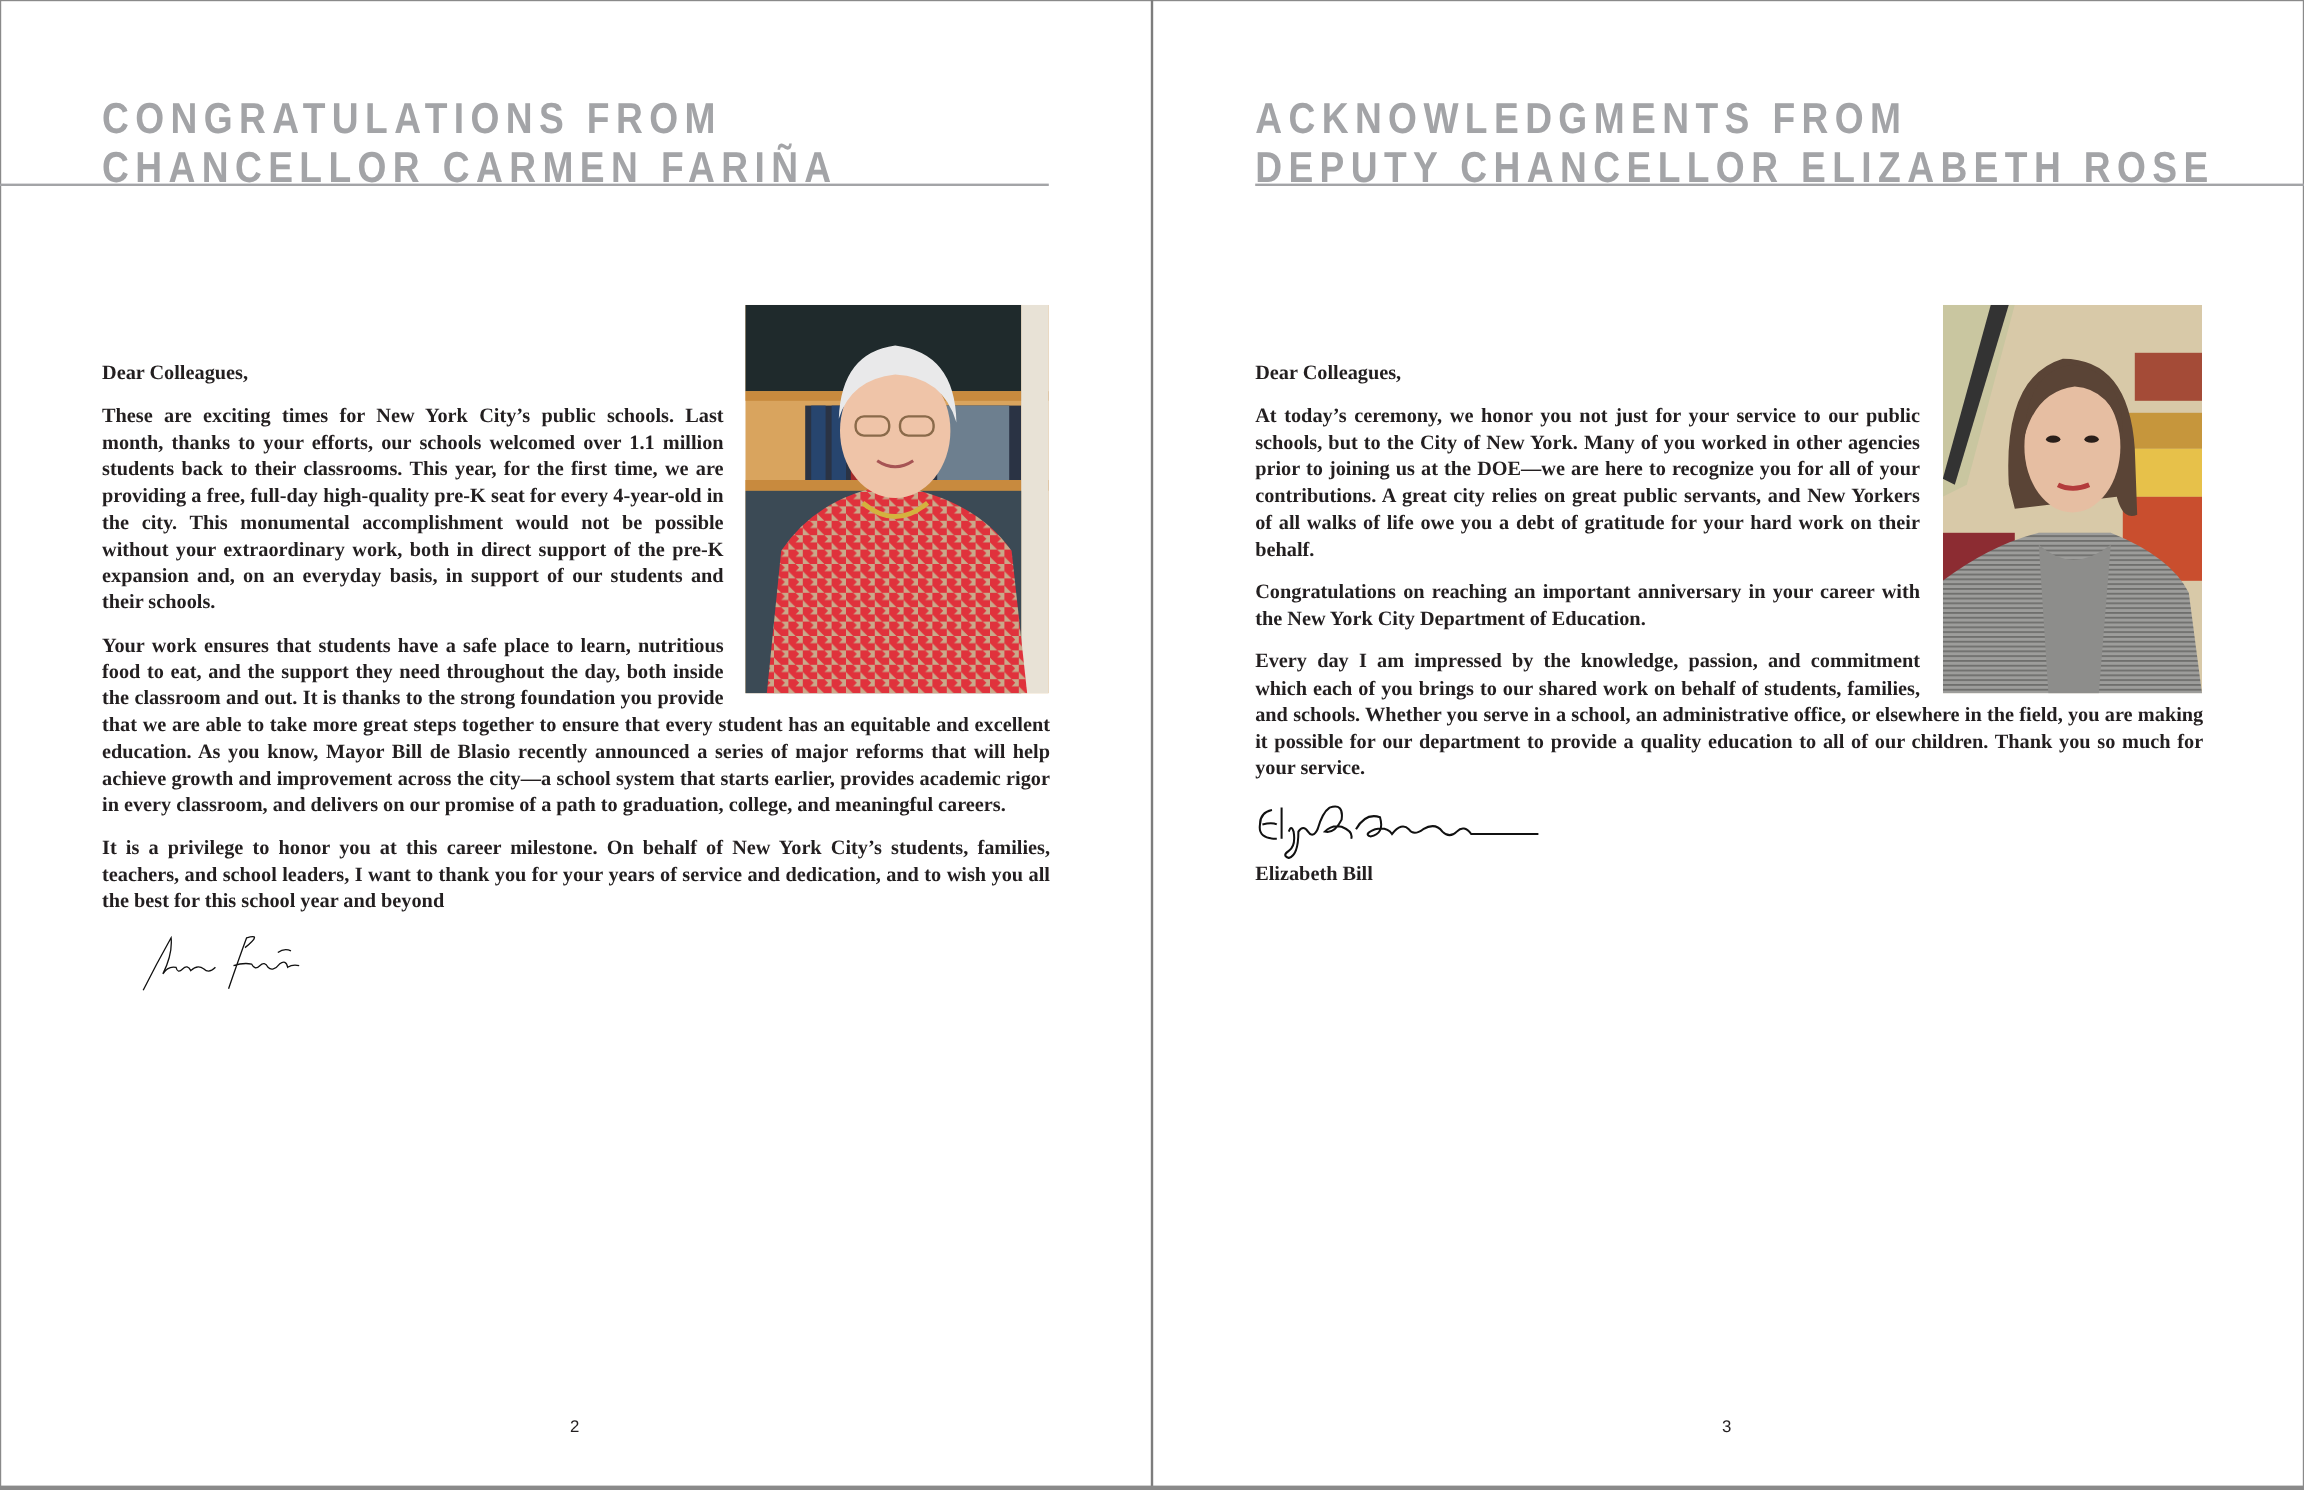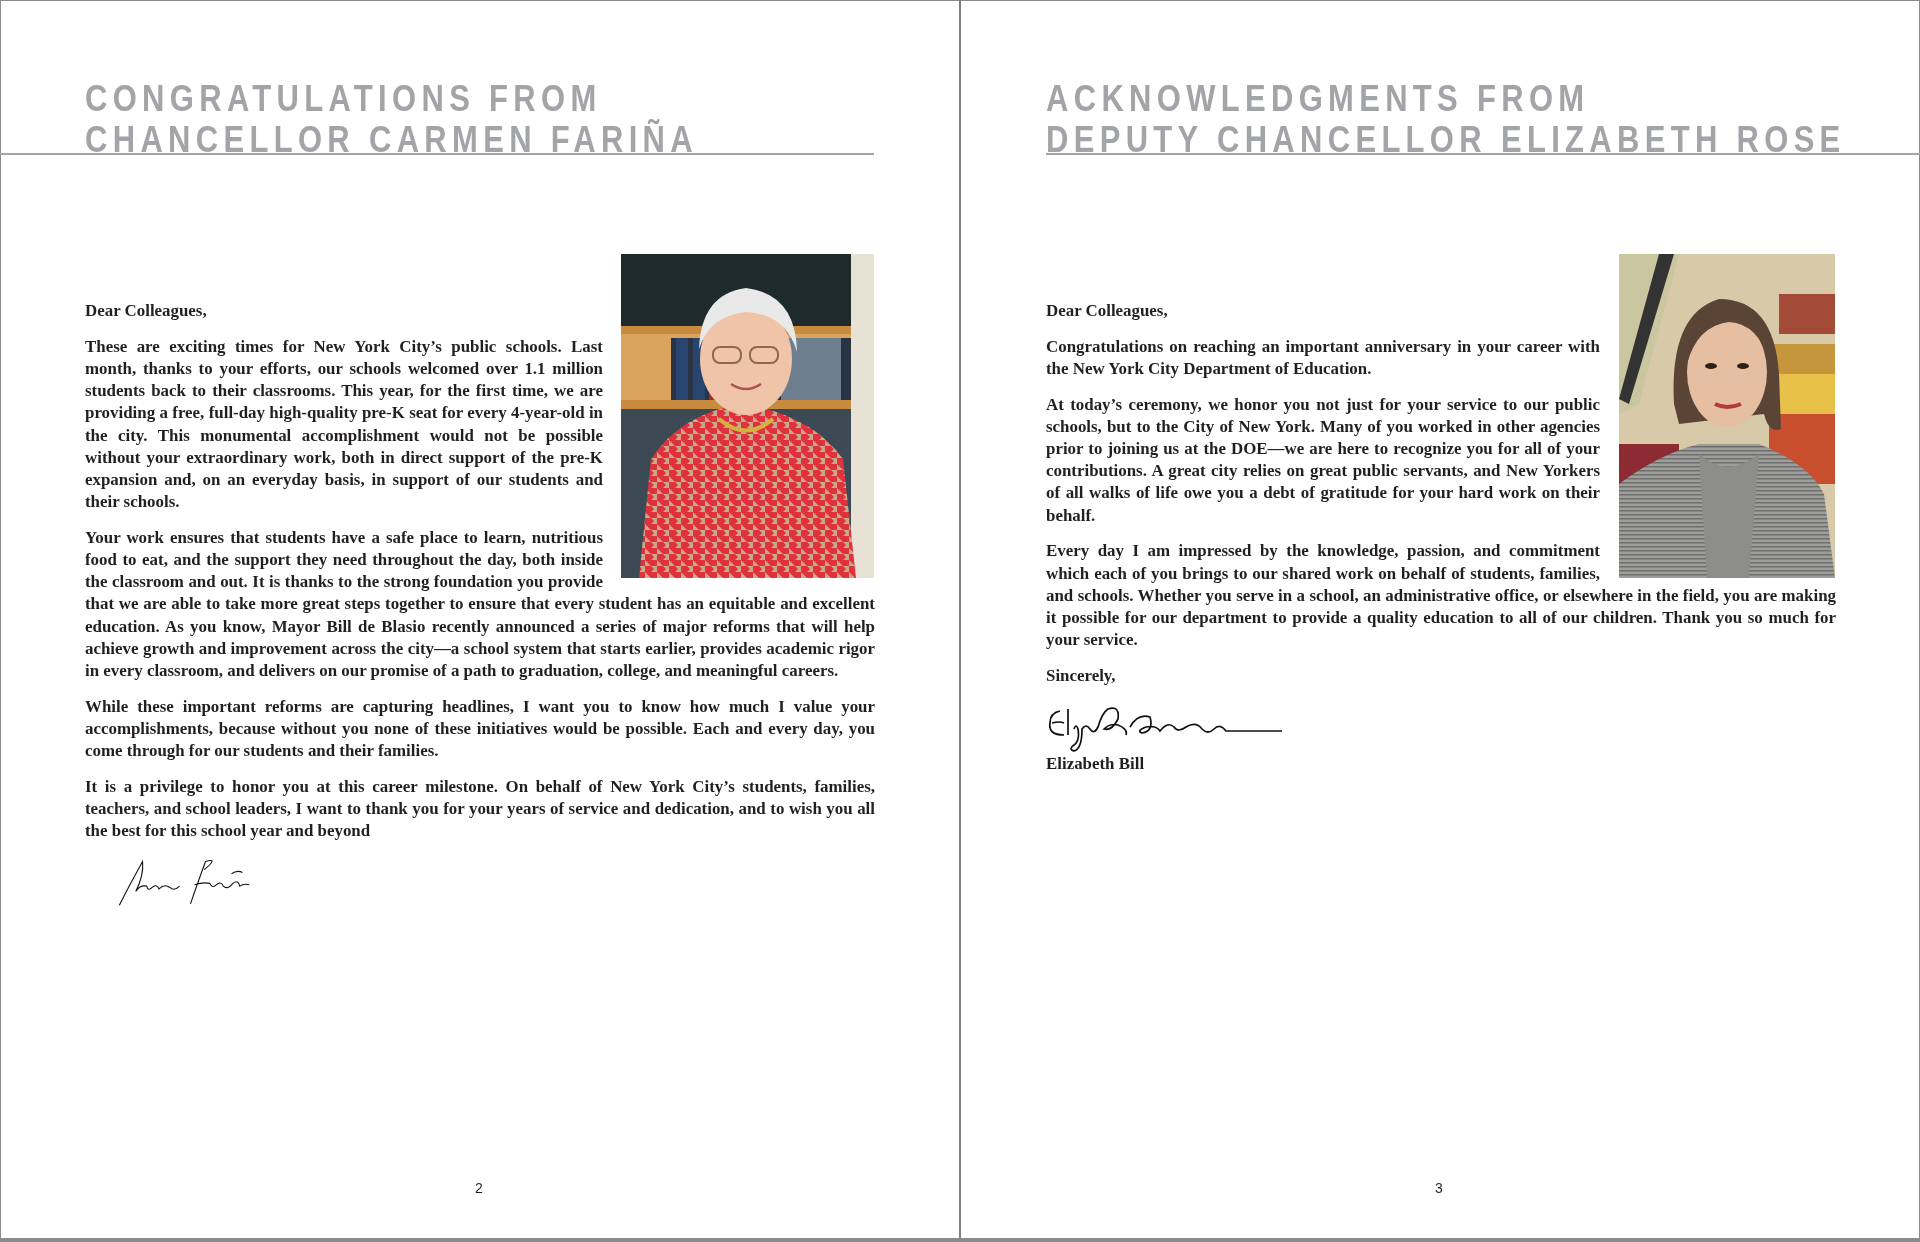--- a/index.html
+++ b/index.html
@@ -73,21 +73,20 @@
       <rect x="129" y="93" width="28" height="16" rx="7" fill="none" stroke="#8a6a4a" stroke-width="2"></rect>
       <path d="M110 130 Q125 140 140 130" stroke="#a65454" stroke-width="2.5" fill="none"></path>
     </svg>
   </div>
 
   <div class="body-text">
     <div class="float-spacer"></div>
     <p>Dear Colleagues,</p>
     <p>These are exciting times for New York City’s public schools. Last month, thanks to your efforts, our schools welcomed over 1.1 million students back to their classrooms. This year, for the first time, we are providing a free, full-day high-quality pre-K seat for every 4-year-old in the city. This monumental accomplishment would not be possible without your extraordinary work, both in direct support of the pre-K expansion and, on an everyday basis, in support of our students and their schools.</p>
     <p>Your work ensures that students have a safe place to learn, nutritious food to eat, and the support they need throughout the day, both inside the classroom and out. It is thanks to the strong foundation you provide that we are able to take more great steps together to ensure that every student has an equitable and excellent education. As you know, Mayor Bill de Blasio recently announced a series of major reforms that will help achieve growth and improvement across the city—a school system that starts earlier, provides academic rigor in every classroom, and delivers on our promise of a path to graduation, college, and meaningful careers.</p>
-    <p>While these important reforms are capturing headlines, I want you to know how much I value your accomplishments, because without you none of these initiatives would be possible. Each and every day, you come through for our students and their families.</p>
     <p>It is a privilege to honor you at this career milestone. On behalf of New York City’s students, families, teachers, and school leaders, I want to thank you for your years of service and dedication, and to wish you all the best for this school year and beyond</p>
     <svg class="signature" width="200" height="76" viewBox="0 0 200 76" aria-label="Carmen Fariña signature">
       <path d="M4 72 Q20 40 38 8 Q40 28 28 52 Q34 42 44 44 Q46 52 52 46 Q58 40 62 48 Q70 40 78 46 Q84 52 92 44 M108 70 Q120 35 130 8 Q150 2 128 20 M114 42 Q126 38 136 40 Q140 48 146 42 Q152 36 156 44 Q162 50 170 40 Q178 34 180 44 Q186 40 194 42 M168 26 Q176 20 184 24" stroke="#111" stroke-width="1.6" fill="none"></path>
     </svg>
   </div>
 
   <div class="page-number">2</div>
 </section>
 
 <section class="page right">
@@ -120,24 +119,23 @@
       <path d="M68 110 Q70 55 108 50 Q150 55 150 108 Q140 70 110 68 Q78 72 68 110 Z" fill="#5a4436"></path>
       <ellipse cx="92" cy="112" rx="6" ry="3" fill="#2a1f1a"></ellipse>
       <ellipse cx="124" cy="112" rx="6" ry="3" fill="#2a1f1a"></ellipse>
       <path d="M96 150 Q108 156 122 150" stroke="#b33b3b" stroke-width="4" fill="none"></path>
     </svg>
   </div>
 
   <div class="body-text">
     <div class="float-spacer"></div>
     <p>Dear Colleagues,</p>
+    <p>At today’s ceremony, we honor you not just for your service to our public schools, but to the City of New York. Many of you worked in other agencies prior to joining us at the DOE—we are here to recognize you for all of your contributions. A great city relies on great public servants, and New Yorkers of all walks of life owe you a debt of gratitude for your hard work on their behalf.</p>
     <p>Congratulations on reaching an important anniversary in your career with the New York City Department of Education.</p>
-    <p>At today’s ceremony, we honor you not just for your service to our public schools, but to the City of New York. Many of you worked in other agencies prior to joining us at the DOE—we are here to recognize you for all of your contributions. A great city relies on great public servants, and New Yorkers of all walks of life owe you a debt of gratitude for your hard work on their behalf.</p>
     <p>Every day I am impressed by the knowledge, passion, and commitment which each of you brings to our shared work on behalf of students, families, and schools. Whether you serve in a school, an administrative office, or elsewhere in the field, you are making it possible for our department to provide a quality education to all of our children. Thank you so much for your service.</p>
-    <p class="closing">Sincerely,</p>
     <svg class="signature" width="240" height="52" viewBox="0 0 240 52" aria-label="Elizabeth Rose signature">
       <path d="M14 10 Q4 12 4 22 Q2 34 18 34 M6 22 Q14 20 18 22 M22 8 L22 34 M28 28 Q30 22 32 28 Q34 40 28 44 Q22 48 28 50 Q36 48 36 28 Q40 22 44 28 Q48 34 52 26 Q56 12 62 8 Q74 4 72 18 Q66 30 58 28 Q64 22 72 24 Q82 28 80 34 M84 26 Q92 12 104 16 Q108 30 96 32 Q90 30 100 26 Q110 24 114 30 Q122 20 128 26 Q132 32 140 26 Q150 20 156 28 Q162 34 168 28 Q174 22 180 30 L236 30" stroke="#111" stroke-width="1.7" fill="none"></path>
     </svg>
     <p class="closing">Elizabeth Bill</p>
   </div>
 
   <div class="page-number">3</div>
 </section>
 
 </body></html>

